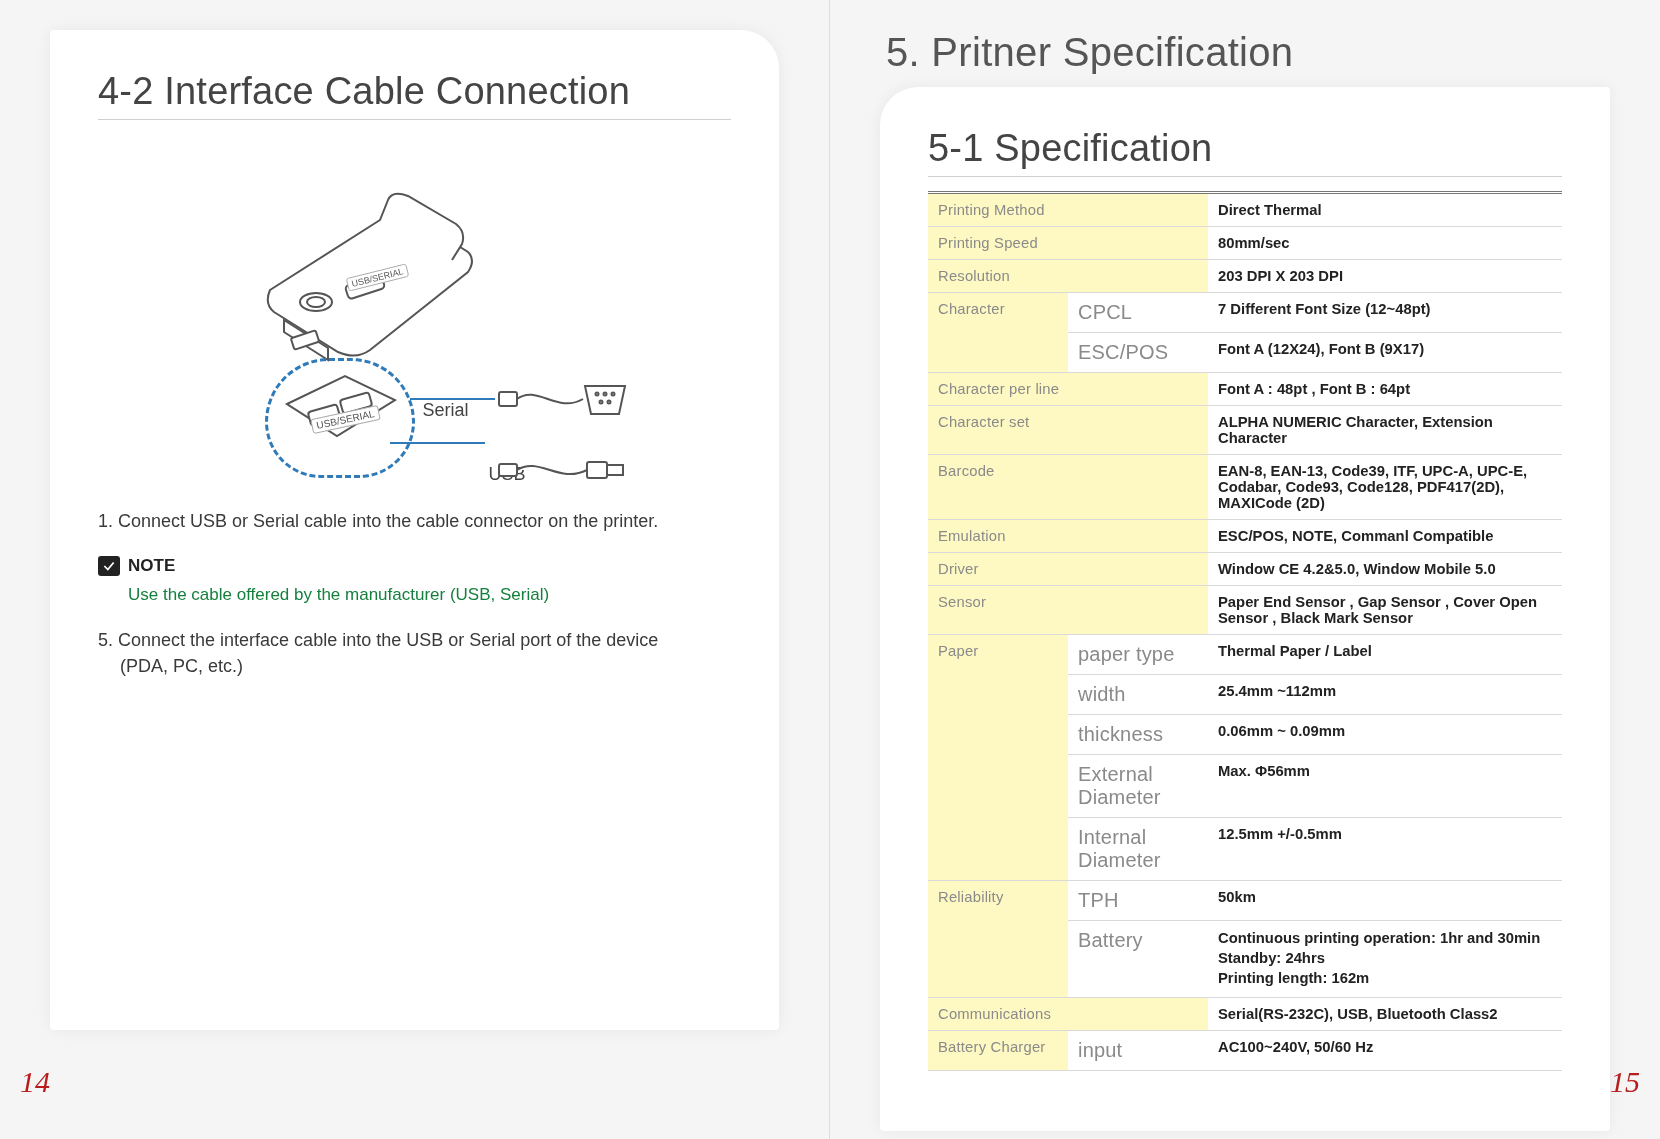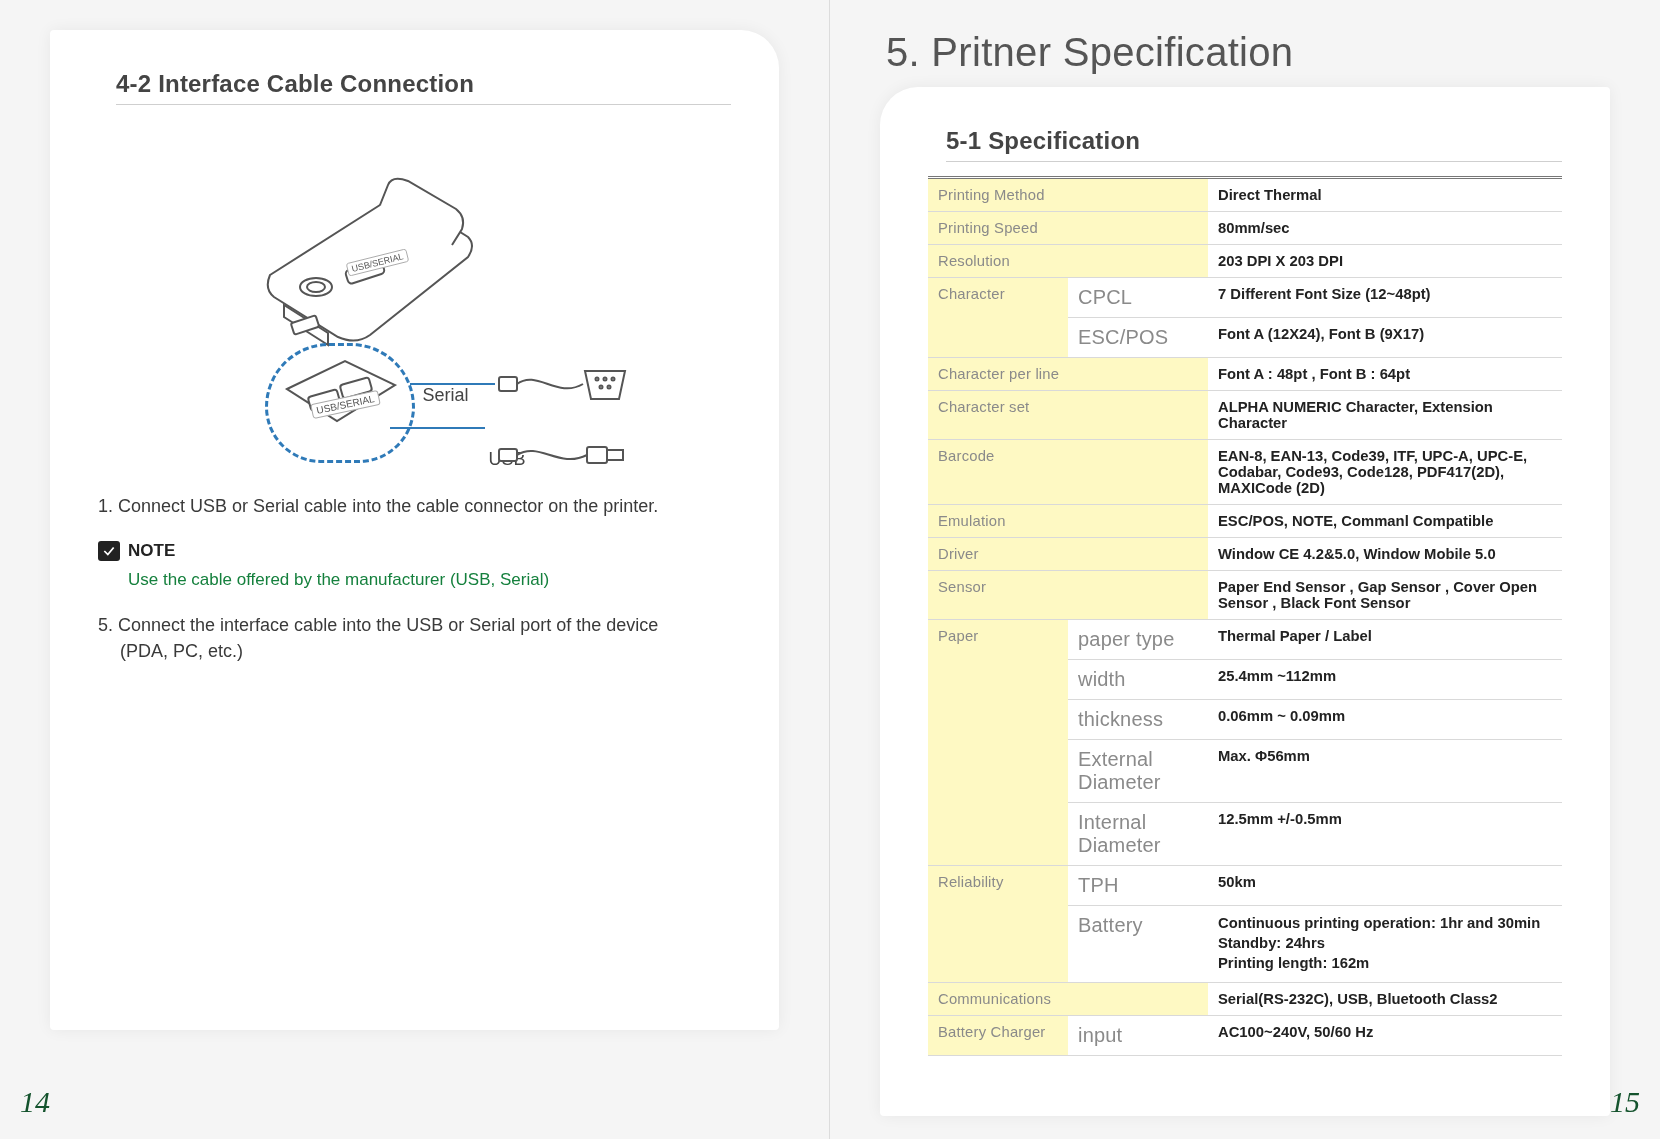--- a/index.html
+++ b/index.html
@@ -48,34 +48,34 @@
   .panel{
     background:var(--panel-bg);
     border-radius:38px 38px 4px 4px;
     box-shadow:0 0 16px rgba(0,0,0,0.06);
     padding:40px 48px 60px 48px;
     min-height:1000px;
   }
   .page-left .panel{border-radius:4px 38px 4px 4px;}
   .page-right .panel{border-radius:38px 4px 4px 4px;}
   .section-title{
-    font-size:24px;
-    font-weight:700;
+    font-size:38px;
+    font-weight:400;
     color:#444;
-    margin:0 0 6px 18px;
+    margin:0 0 6px 0;
     border-bottom:1px solid var(--rule);
     padding-bottom:6px;
     letter-spacing:0.2px;
   }
   .page-num{
     position:absolute;
-    bottom:20px;
+    bottom:40px;
     font-size:30px;
     font-style:italic;
-    color:#14532d;
+    color:#b91c1c;
     font-family:"Georgia","Times New Roman",serif;
   }
   .page-left .page-num{left:20px;}
   .page-right .page-num{right:20px;}
   
   .illustration{
     margin:30px auto 28px auto;
     width:440px;
     height:330px;
     position:relative;
@@ -287,21 +287,21 @@
         <tr>
           <td class="k1" colspan="2">Emulation</td>
           <td class="v">ESC/POS, NOTE, Commanl Compatible</td>
         </tr>
         <tr>
           <td class="k1" colspan="2">Driver</td>
           <td class="v">Window CE 4.2&amp;5.0, Window Mobile 5.0</td>
         </tr>
         <tr>
           <td class="k1" colspan="2">Sensor</td>
-          <td class="v">Paper End Sensor , Gap Sensor , Cover Open Sensor , Black Font Sensor</td>
+          <td class="v">Paper End Sensor , Gap Sensor , Cover Open Sensor , Black Mark Sensor</td>
         </tr>
         <tr>
           <td class="k1" rowspan="5">Paper</td>
           <td class="k2 spec-sub">paper type</td>
           <td class="v">Thermal Paper / Label</td>
         </tr>
         <tr>
           <td class="k2 spec-sub">width</td>
           <td class="v">25.4mm ~112mm</td>
         </tr>

